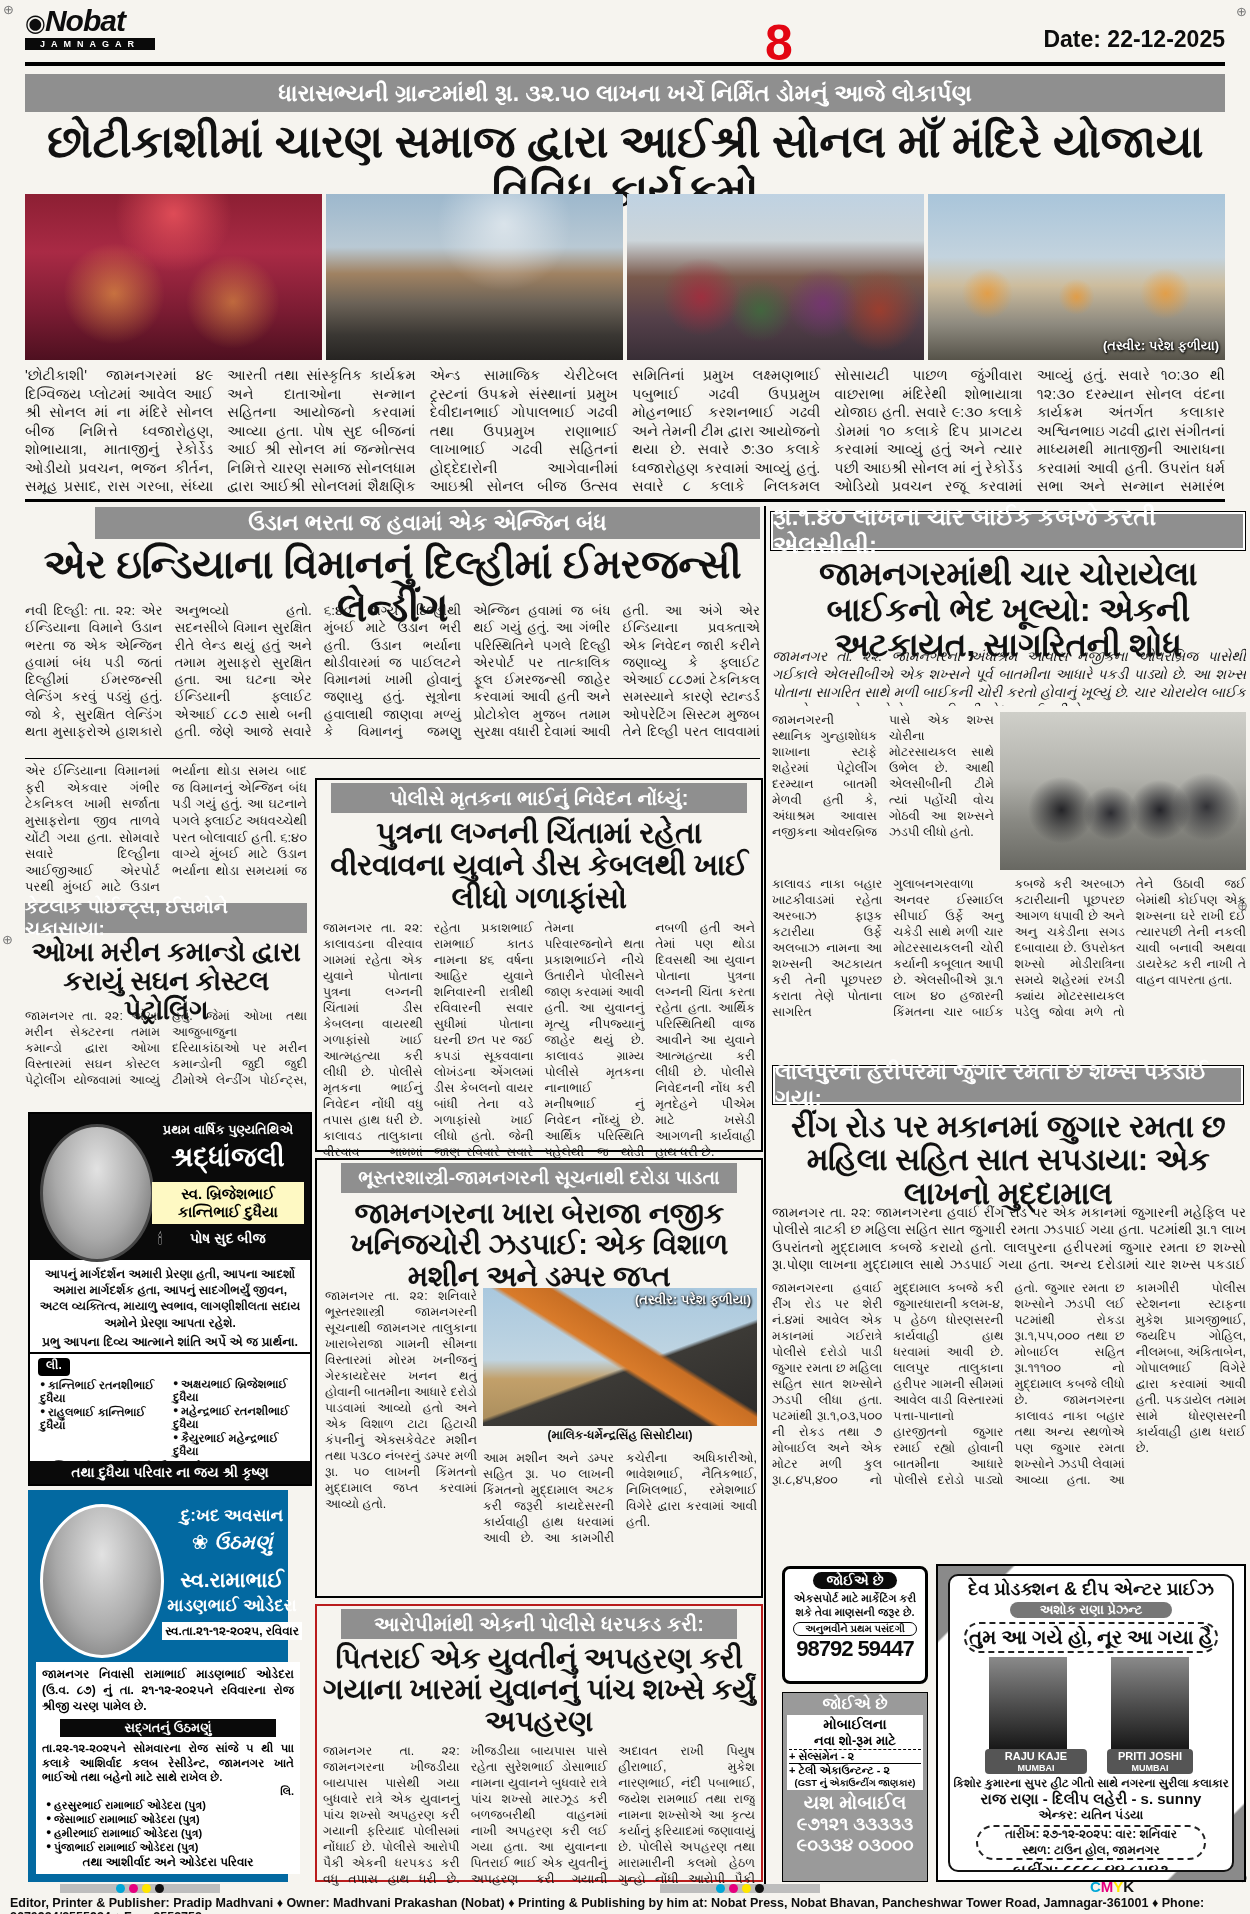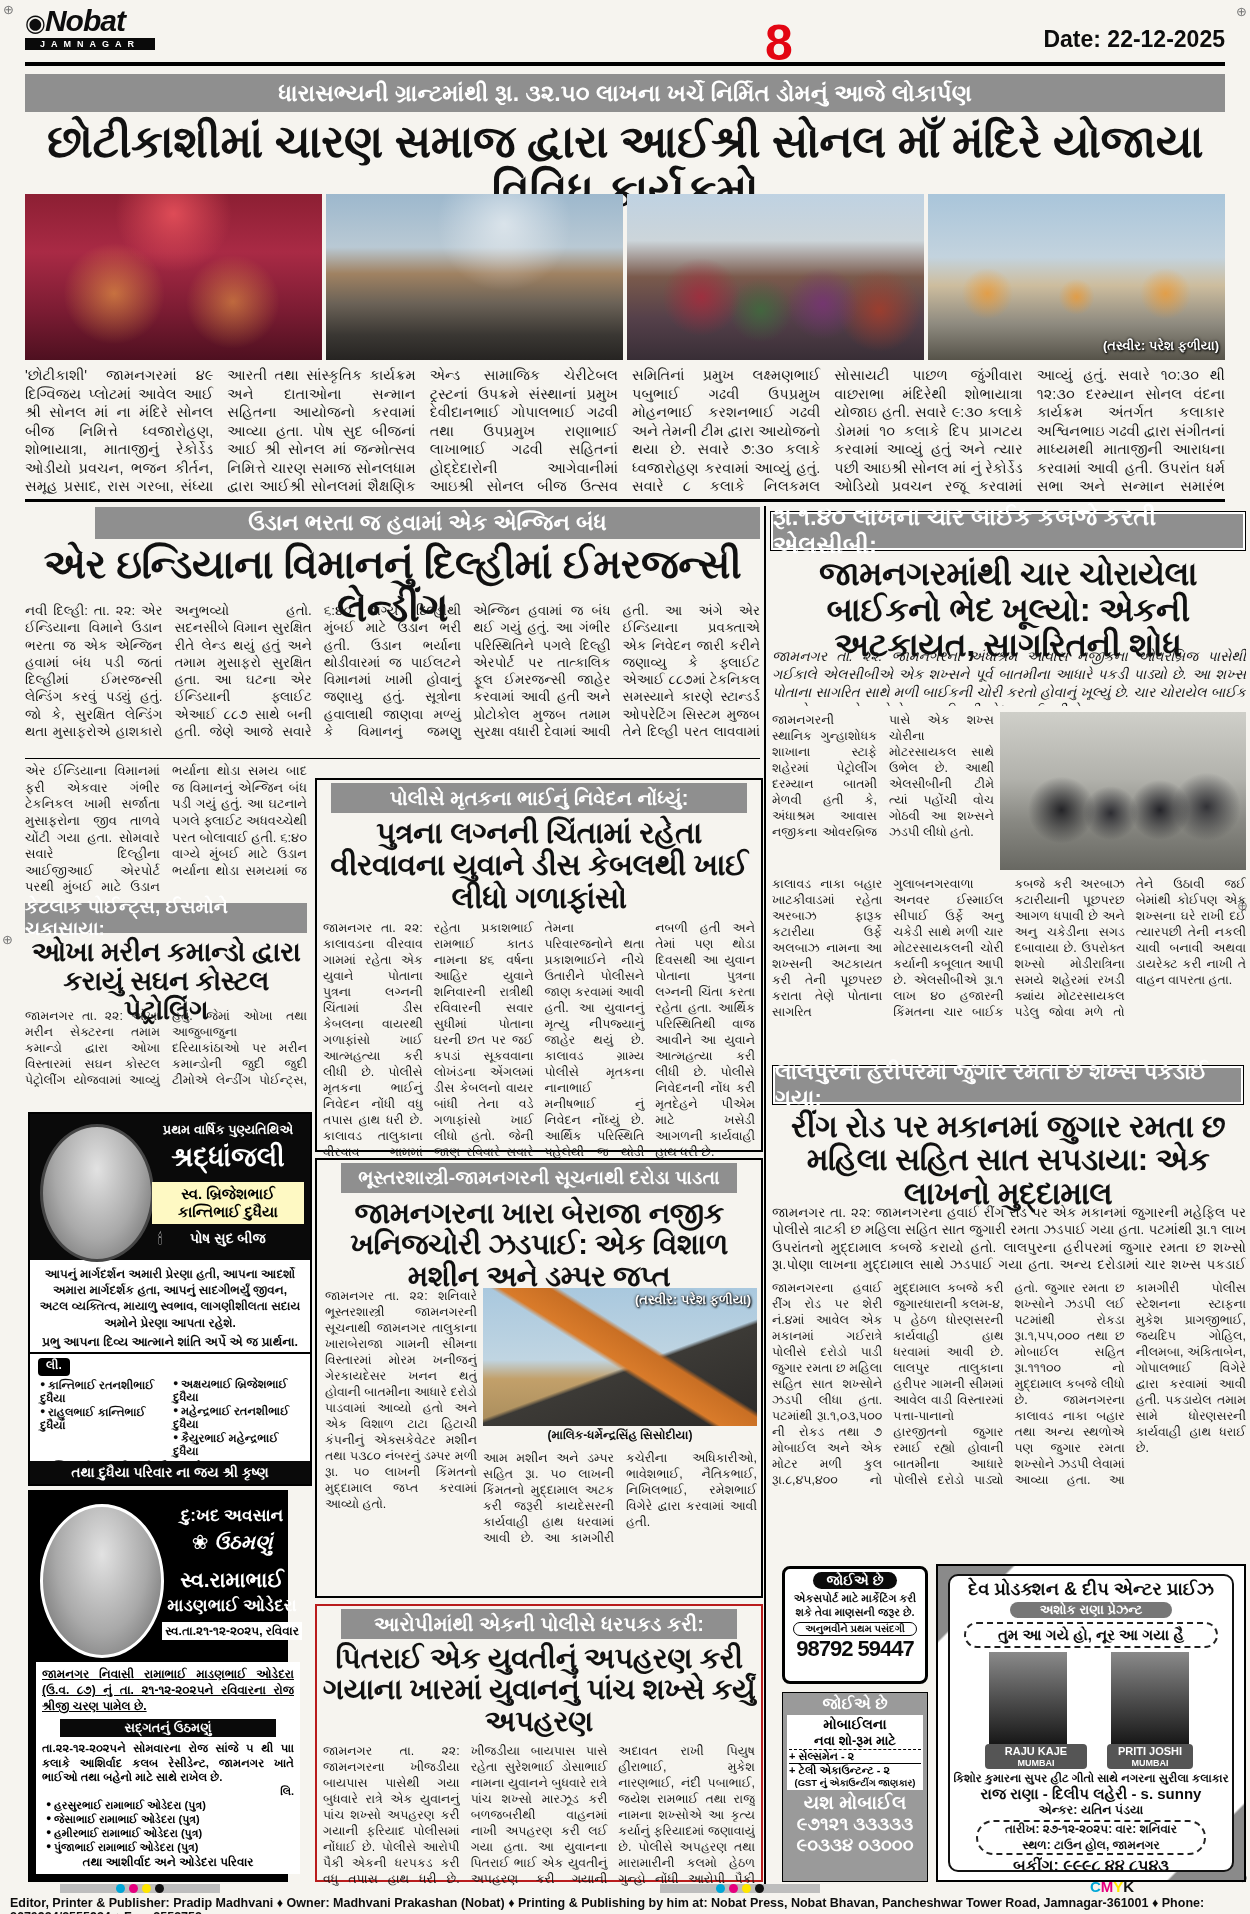--- a/index.html
+++ b/index.html
@@ -116,29 +116,29 @@
       <li>કાન્તિભાઈ રતનશીભાઈ દુધૈયા</li>
       <li>રાહુલભાઈ કાન્તિભાઈ દુધૈયા</li>
       <li>અક્ષયભાઈ બ્રિજેશભાઈ દુધૈયા</li>
       <li>મહેન્દ્રભાઈ રતનશીભાઈ દુધૈયા</li>
       <li>કૈયુરભાઈ મહેન્દ્રભાઈ દુધૈયા</li>
     </ul>
     <div style="padding:2px 10px;font-size:12px;font-weight:800;">કાન્તિભાઈ રતનશીભાઈ દુધૈયા - મો.૮૧૪૧૫ ૯૨૦૦૮</div>
     <div class="blackband c" style="position:absolute;left:0;bottom:0;width:100%;font-size:14px;font-weight:800;padding:3px 0;">તથા દુધૈયા પરિવાર ના જય શ્રી કૃષ્ણ</div>
   </div>
 
-  <div class="abs" style="left:28px;top:1490px;width:260px;height:392px;background:#000000;color:#fff;">
+  <div class="abs" style="left:28px;top:1490px;width:260px;height:392px;background:#0369a1;color:#fff;">
     <div class="oval abs" style="left:12px;top:14px;width:118px;height:148px;border-color:#fff;"></div>
     <div class="abs c" style="left:134px;top:16px;width:140px;font-size:17px;font-weight:800;">દુ:ખદ અવસાન</div>
     <div class="abs c" style="left:134px;top:40px;width:140px;font-size:20px;font-weight:800;font-style:italic;"><span>❀ </span><span>ઉઠમણું</span></div>
     <div class="abs c" style="left:134px;top:78px;width:140px;font-size:21px;font-weight:800;">સ્વ.રામાભાઈ</div>
     <div class="abs c" style="left:134px;top:106px;width:140px;font-size:17px;font-weight:800;">માડણભાઈ ઓડેદરા</div>
     <div class="abs c" style="left:134px;top:132px;width:140px;font-size:12px;font-weight:bold;background:#fff;color:#000;padding:2px 0;">સ્વ.તા.૨૧-૧૨-૨૦૨૫, રવિવાર</div>
     <div class="abs" style="left:8px;top:172px;width:264px;height:212px;background:#fff;color:#000;padding:4px 6px;box-sizing:border-box;">
-      <div class="j" style="font-size:12px;font-weight:bold;line-height:1.35;text-decoration:underline;">જામનગર નિવાસી રામાભાઈ માડણભાઈ ઓડેદરા (ઉ.વ. ૮૭) નું તા. ૨૧-૧૨-૨૦૨૫ને રવિવારના રોજ શ્રીજી ચરણ પામેલ છે.</div>
+      <div class="j" style="font-size:12px;font-weight:bold;line-height:1.35;">જામનગર નિવાસી રામાભાઈ માડણભાઈ ઓડેદરા (ઉ.વ. ૮૭) નું તા. ૨૧-૧૨-૨૦૨૫ને રવિવારના રોજ શ્રીજી ચરણ પામેલ છે.</div>
       <div class="blackband c" style="font-size:13px;font-weight:800;margin:4px 18px;padding:1px 0;">સદ્ગતનું ઉઠમણું</div>
       <div class="j" style="font-size:11.5px;font-weight:bold;line-height:1.3;">તા.૨૨-૧૨-૨૦૨૫ને સોમવારના રોજ સાંજે ૫ થી ૫ાા કલાકે આશિર્વાદ કલબ રેસીડેન્ટ, જામનગર ખાતે ભાઈઓ તથા બહેનો માટે સાથે રાખેલ છે.</div>
       <div style="text-align:right;font-size:11px;font-weight:800;">લિ.</div>
       <ul class="names" style="margin:0;padding:0 4px;font-size:11px;">
         <li>હરસુરભાઈ રામાભાઈ ઓડેદરા (પુત્ર)</li>
         <li>જેસાભાઈ રામાભાઈ ઓડેદરા (પુત્ર)</li>
         <li>હમીરભાઈ રામાભાઈ ઓડેદરા (પુત્ર)</li>
         <li>પુંજાભાઈ રામાભાઈ ઓડેદરા (પુત્ર)</li>
       </ul>
       <div class="c" style="font-size:12px;font-weight:800;">તથા આશીર્વાદ અને ઓડેદરા પરિવાર</div>
@@ -207,21 +207,21 @@
     <div style="font-size:19px;font-weight:800;">યશ મોબાઈલ</div>
     <div style="font-size:18px;font-weight:800;">૯૭૧૨૧ ૩૩૩૩૩</div>
     <div style="font-size:18px;font-weight:800;">૯૦૩૩૪ ૦૩૦૦૦</div>
   </div>
 
   <div class="abs" style="left:936px;top:1564px;width:310px;height:318px;border:2px solid #000;background:
       linear-gradient(135deg,#8a8a8a 12%,transparent 12.5%),linear-gradient(315deg,#8a8a8a 12%,transparent 12.5%),#fff;box-sizing:border-box;">
     <div style="position:absolute;left:10px;top:8px;right:10px;bottom:8px;border:2px solid #111;border-radius:10px;background:#fff;text-align:center;overflow:hidden;">
       <div style="font-size:18px;font-weight:800;padding-top:3px;">દેવ પ્રોડક્શન &amp; દીપ એન્ટર પ્રાઈઝ</div>
       <div style="background:#777;color:#fff;border-radius:12px;margin:2px 60px;font-size:13px;font-weight:800;">અશોક રાણા પ્રેઝન્ટ</div>
-      <div class="dashpill" style="margin:4px 14px;font-size:15px;font-weight:800;padding:2px 0;">તુમ આ ગયે હો, નૂર આ ગયા હૈ</div>
+      <div class="dashpill" style="margin:4px 14px;font-size:20px;font-weight:800;padding:2px 0;font-family:Liberation Serif, serif;">તુમ આ ગયે હો, નૂર આ ગયા હૈ</div>
       <div style="display:flex;justify-content:center;gap:24px;margin-top:4px;">
         <div>
           <div class="adphoto" style="width:78px;height:92px;"></div>
           <div class="nameplate" style="width:86px;margin-left:-4px;font-size:11px;line-height:1.15;padding:1px 8px;">
             <div>RAJU KAJE</div>
             <div style="font-size:9px;">MUMBAI</div>
           </div>
         </div>
         <div>
           <div class="adphoto" style="width:78px;height:92px;"></div>

